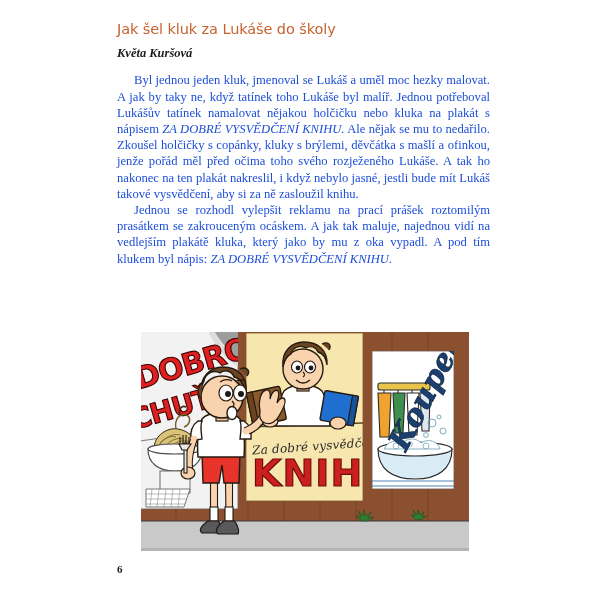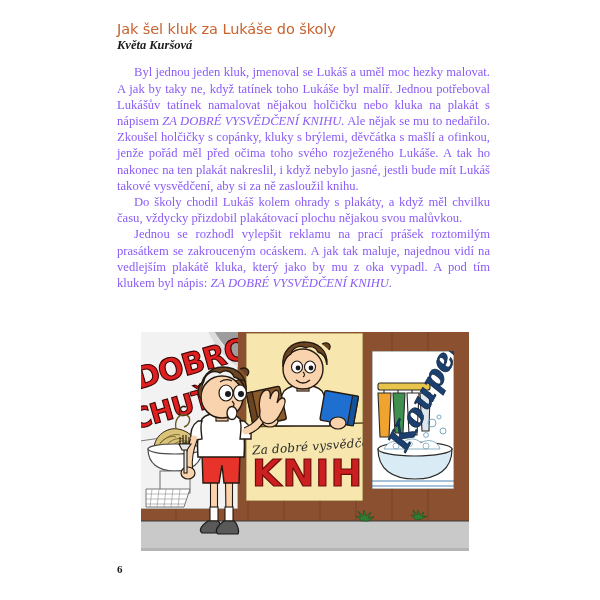--- a/index.html
+++ b/index.html
@@ -36,27 +36,28 @@
     letter-spacing: -0.1px;
     line-height: 1.2;
     font-weight: 400;
   }
   .author {
     font-family: "Liberation Serif", serif;
     font-style: italic;
     font-weight: bold;
     font-size: 12.5px;
     color: #1a1a1a;
+    margin-top: 8px;
     margin-bottom: 0;
   }
   .para {
     font-family: "Liberation Serif", serif;
     font-size: 12.6px;
     line-height: 16.2px;
-    color: #8b5cf6;
+    color: #1d4ed8;
     text-align: justify;
     text-indent: 17px;
     margin: 0;
     hyphens: manual;
   }
   .para.first { margin-top: 11px; }
   .para em {
     font-style: italic;
   }
   
@@ -86,21 +87,20 @@
 
 <div class="page">
 
   <div class="content">
 
     <h1 class="story-title">Jak šel kluk za Lukáše do školy</h1>
 
     <div class="author">Květa Kuršová</div>
 
     <p class="para first" id="p1"><span>Byl jednou jeden kluk, jmenoval se Lukáš a uměl moc hezky malovat. A jak by taky ne, když tatínek toho Lukáše byl malíř. Jednou potřeboval Lukášův tatínek namalovat nějakou holčičku nebo kluka na plakát s nápisem </span><em>ZA DOBRÉ VYSVĚDČENÍ KNIHU.</em><span> Ale nějak se mu to nedařilo. Zkoušel holčičky s copánky, kluky s brýlemi, děvčátka s mašlí a ofinkou, jenže pořád měl před očima toho svého rozježeného Lukáše. A tak ho nakonec na ten plakát nakreslil, i když nebylo jasné, jestli bude mít Lukáš takové vysvědčení, aby si za ně zasloužil knihu.</span></p>
-    <p class="para" id="p2"><span>Do školy chodil Lukáš kolem ohrady s plakáty, a když měl chvilku času, vždycky přizdobil plakátovací plochu nějakou svou malůvkou.</span></p>
     <p class="para" id="p3"><span>Jednou se rozhodl vylepšit reklamu na prací prášek roztomilým prasátkem se zakrouceným ocáskem. A jak tak maluje, najednou vidí na vedlejším plakátě kluka, který jako by mu z oka vypadl. A pod tím klukem byl nápis: </span><em>ZA DOBRÉ VYSVĚDČENÍ KNIHU.</em></p>
 
   </div>
 
   <div class="illustration">
     <svg class="ill-svg" width="330" height="221" viewBox="0 0 330 221" xmlns="http://www.w3.org/2000/svg">
       <defs>
         <clipPath id="clipAll">
             <rect x="0" y="0" width="330" height="221"></rect>
           </clipPath>

